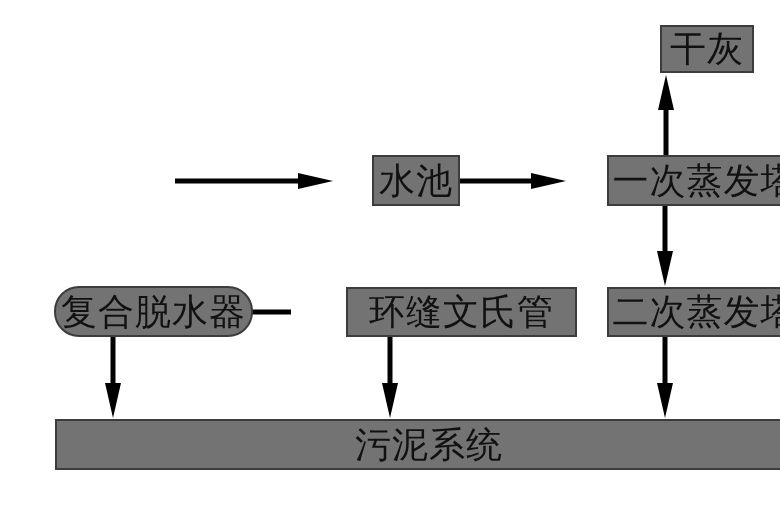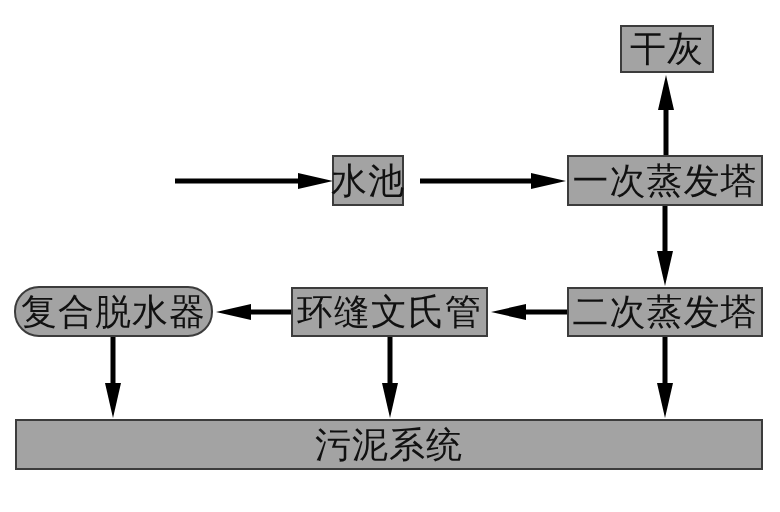--- a/index.html
+++ b/index.html
@@ -19,37 +19,38 @@
     position: absolute;
     left: 0;
     top: 0;
     width: 780px;
     height: 512px;
   }
   .node {
     position: absolute;
     box-sizing: border-box;
     border: 2px solid #3c3c3c;
-    background: #a3a3a3;
+    background: #737373;
     color: #111111;
     font-size: 36px;
     line-height: 1;
     display: flex;
     align-items: center;
     justify-content: center;
     white-space: nowrap;
     letter-spacing: 1px;
+    margin-left: 40px;
   }
   
   .n-ganhui   { left: 620px; top: 25px;  width: 94px;  height: 48px; }
   .n-jiaohua  { left: 15px;  top: 155px; width: 160px; height: 51px; }
-  .n-shuichi  { left: 332px; top: 155px; width: 72px;  height: 51px; }
+  .n-shuichi  { left: 332px; top: 155px; width: 88px;  height: 51px; }
   .n-yici     { left: 567px; top: 155px; width: 196px; height: 51px; }
   .n-fuhe     { left: 14px;  top: 286px; width: 199px; height: 51px; border-radius: 25px; }
-  .n-huanfeng { left: 291px; top: 287px; width: 197px; height: 50px; }
+  .n-huanfeng { left: 306px; top: 287px; width: 231px; height: 50px; }
   .n-erci     { left: 567px; top: 287px; width: 196px; height: 50px; }
   .n-wuni     { left: 15px;  top: 419px; width: 748px; height: 51px; text-align: right; }
   .arrow-line { stroke: #000000; stroke-width: 5; }
   .arrow-head { fill: #000000; stroke: none; }
 </style>
 </head>
 <body>
 
 <div class="canvas">
 

